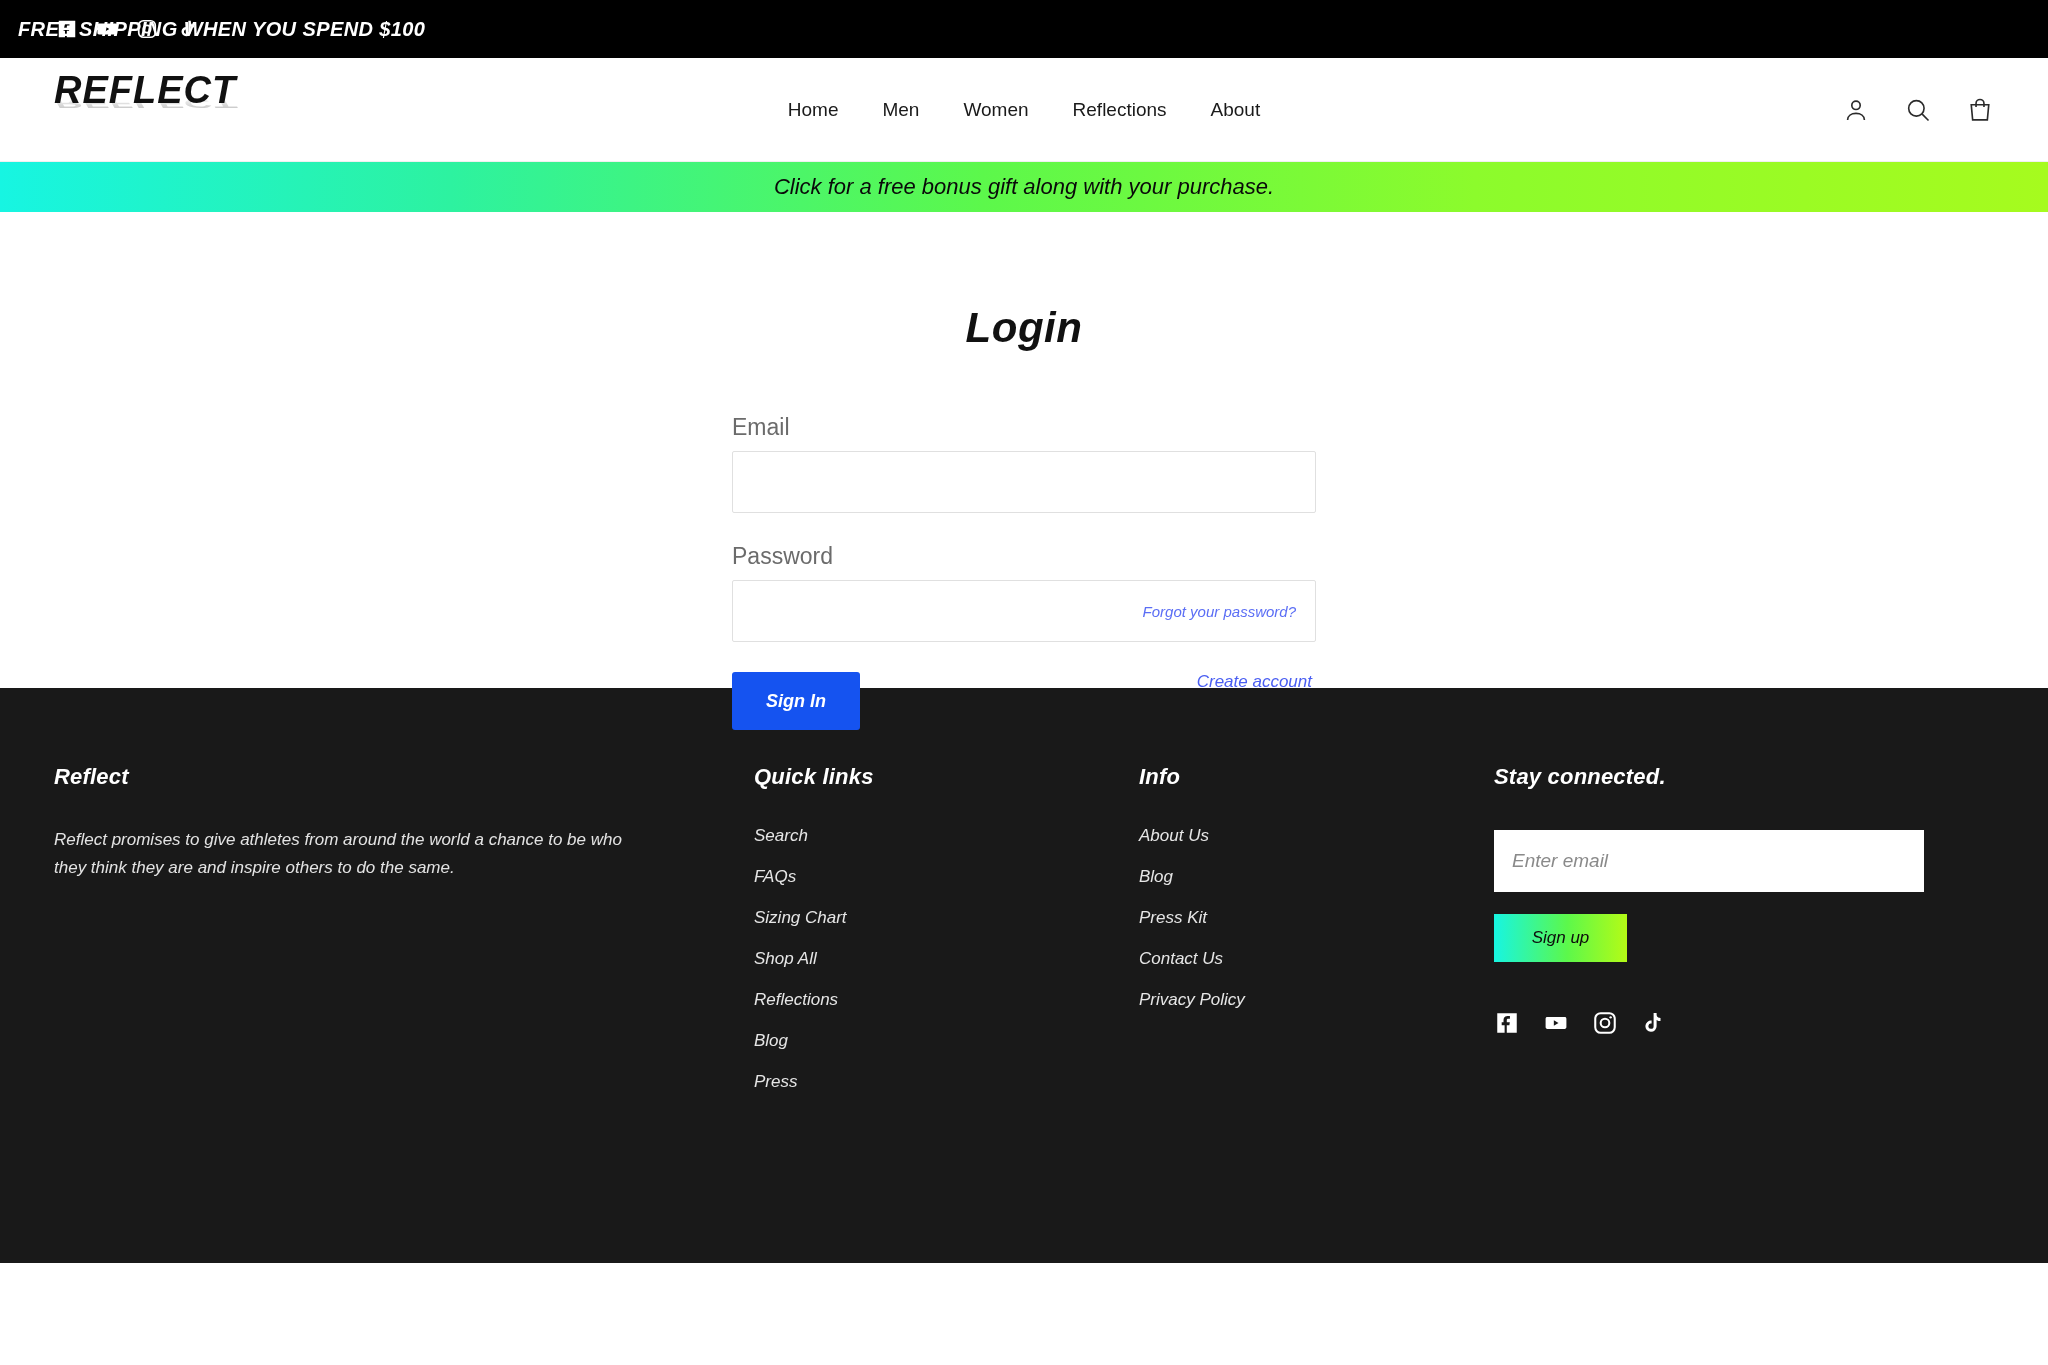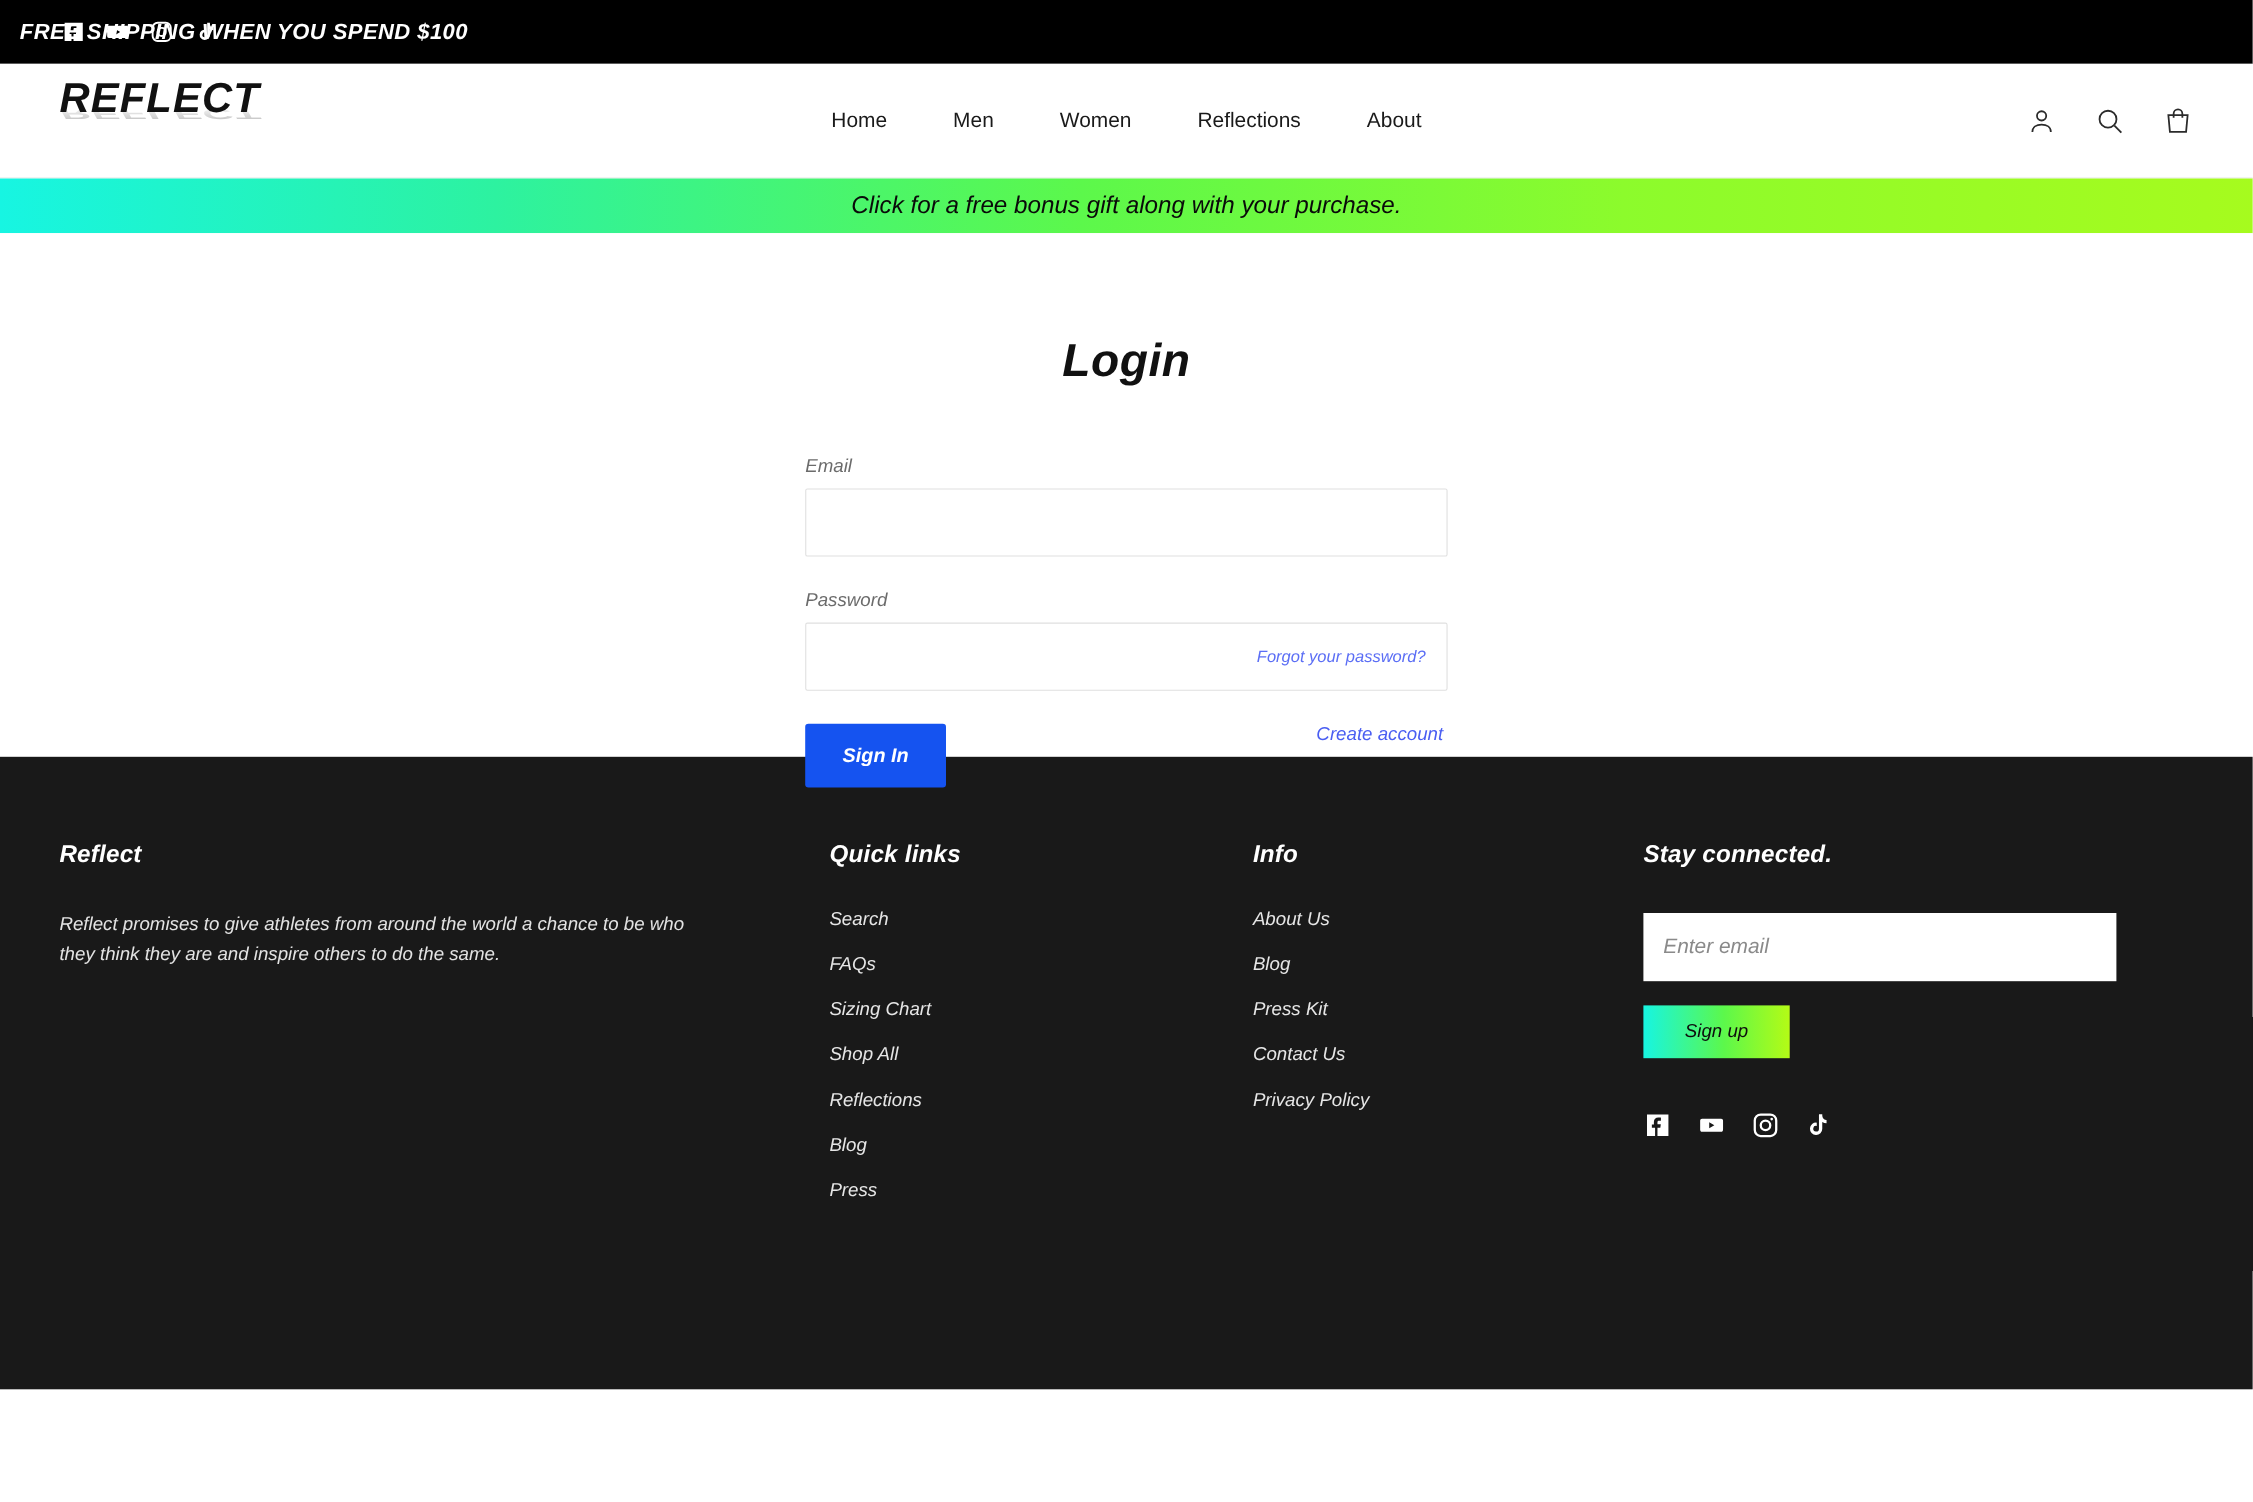--- a/index.html
+++ b/index.html
@@ -77,21 +77,21 @@
     margin-top: 1px;
     -webkit-mask-image: linear-gradient(to bottom, rgba(0,0,0,0.85), rgba(0,0,0,0));
     mask-image: linear-gradient(to bottom, rgba(0,0,0,0.85), rgba(0,0,0,0));
     filter: blur(0.4px);
   }
   .main-nav {
     position: absolute;
     left: 0; right: 0;
     display: flex;
     justify-content: center;
-    gap: 60px;
+    gap: 44px;
     pointer-events: none;
   }
   .main-nav a {
     pointer-events: auto;
     font-size: 19px;
     color: #1a1a1a;
     text-decoration: none;
     cursor: pointer;
   }
   .header-icons {
@@ -130,22 +130,21 @@
     font-style: italic;
     font-weight: bold;
     color: #111111;
     letter-spacing: 0.5px;
   }
   .login-form {
     width: 584px;
     margin: 62px auto 0;
   }
   .field-label {
-    font-size: 17px;
-    font-style: italic;
+    font-size: 23px;
     color: #6b6b6b;
     margin-bottom: 10px;
     display: block;
   }
   .text-input {
     width: 584px;
     height: 62px;
     border: 1px solid #e0e0e0;
     border-radius: 2px;
     background: #ffffff;

